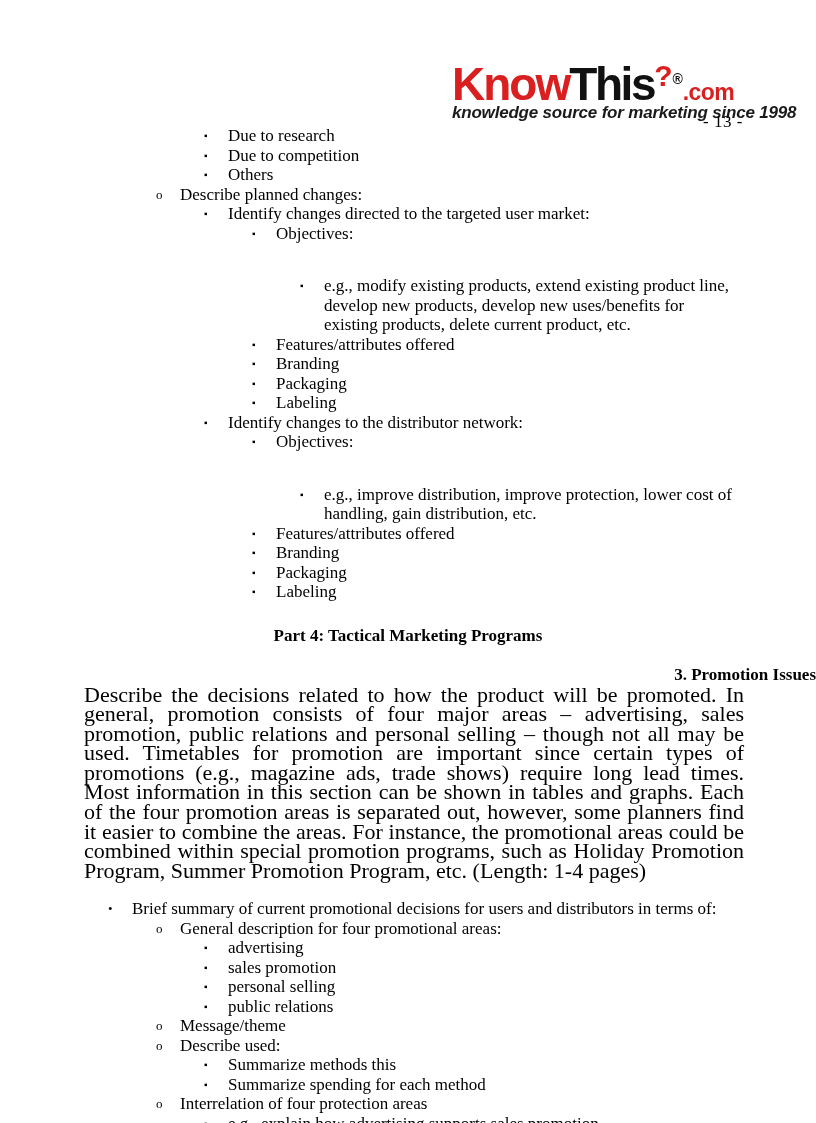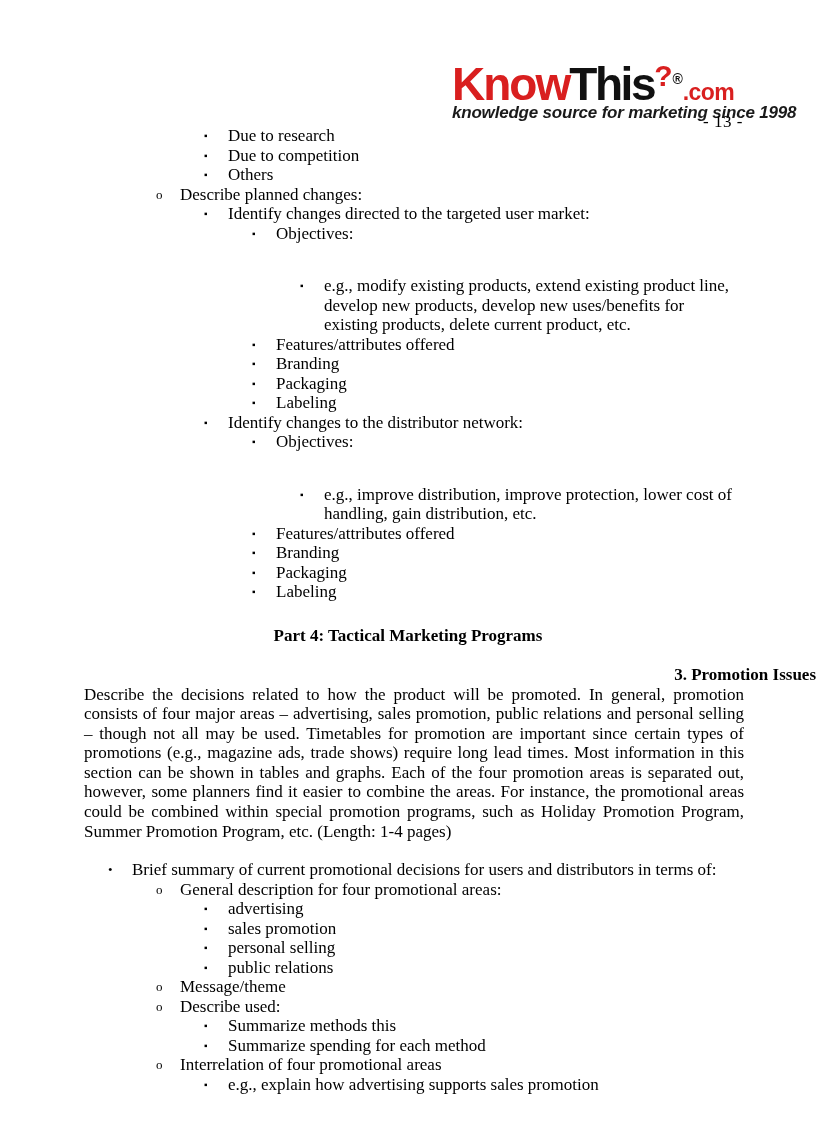--- a/index.html
+++ b/index.html
@@ -150,21 +150,21 @@
     line-height: 20px;
   }
   .section-heading {
     font-weight: bold;
     font-size: 17px;
     line-height: 20px;
     padding-left: 84px;
     text-align: right;
   }
   .body-para {
-    font-size: 17px;
+    font-size: 22px;
     line-height: 19.6px;
     padding-left: 84px;
     padding-right: 72px;
     text-align: justify;
   }
   .spacer-md { height: 19px; }
   .spacer-lg { height: 24px; }
 </style>
 </head>
 <body>
@@ -304,21 +304,21 @@
         <div class="row lvl3">
           <span class="bullet b-sq">▪</span>
           <span class="txt">Summarize methods this</span>
         </div>
         <div class="row lvl3">
           <span class="bullet b-sq">▪</span>
           <span class="txt">Summarize spending for each method</span>
         </div>
         <div class="row lvl2">
           <span class="bullet b-circ">o</span>
-          <span class="txt">Interrelation of four promotional areas</span>
+          <span class="txt">Interrelation of four protection areas</span>
         </div>
         <div class="row lvl3">
           <span class="bullet b-sq">▪</span>
           <span class="txt">e.g., explain how advertising supports sales promotion</span>
         </div>
       </div>
 
   </div>
 </div>
 

